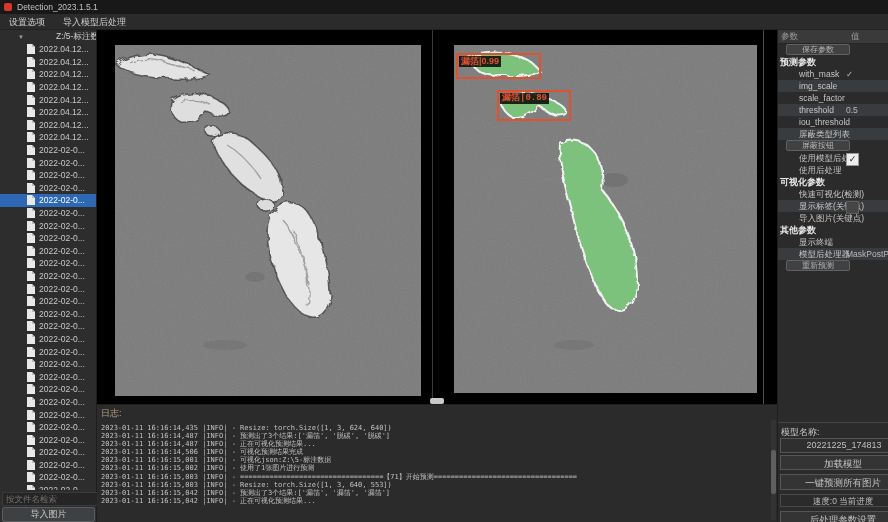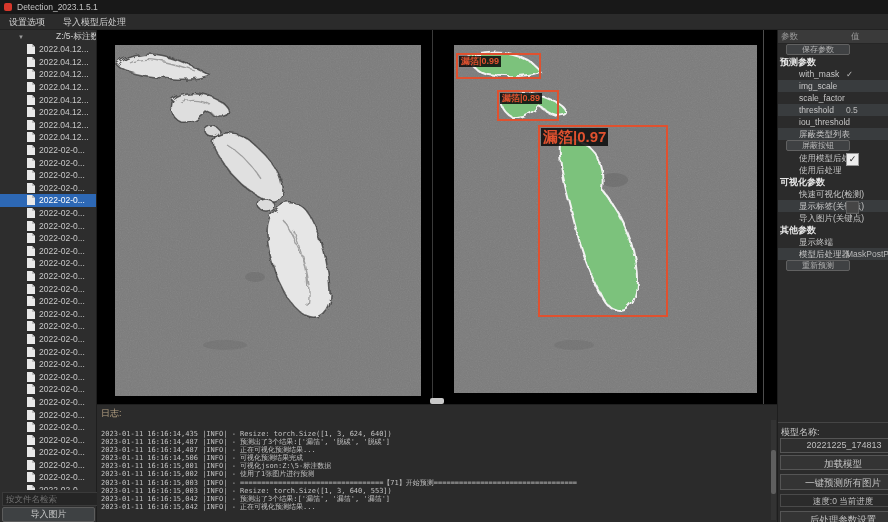--- a/index.html
+++ b/index.html
@@ -43,21 +43,21 @@
   .v-div2{position:absolute;left:666px;top:0;width:1px;height:374px;background:#8d8d8d;opacity:.55;}
   .splitter-handle{position:absolute;left:333px;top:368px;width:14px;height:6px;background:#c9c9c9;border-radius:2px;}
 
   .overlay{position:absolute;inset:0;}
   .det-box{position:absolute;border:2px solid #e0512f;box-sizing:border-box;}
   .det-label{position:absolute;top:1px;left:1px;background:rgba(8,8,8,.85);color:#e0512f;
              font-weight:bold;white-space:nowrap;padding:0 2px;line-height:1.2;}
 
   .log{position:absolute;left:97px;top:404px;width:680px;height:118px;background:#2b2b2b;
        border-top:1px solid #1f1f1f;box-sizing:border-box;padding:2px 0 0 4px;overflow:hidden;}
-  .log-title{font-size:9px;color:#b5a183;margin-bottom:10px;}
+  .log-title{font-size:9px;color:#b5a183;margin-bottom:4px;}
   .log-line{font-family:"DejaVu Sans Mono","Liberation Mono",monospace;font-size:7px;line-height:8.1px;
             color:#c2c2c2;white-space:pre;}
   .log-scroll{position:absolute;left:771px;top:420px;width:5px;height:100px;background:#333;}
   .log-thumb{position:absolute;left:0;top:30px;width:5px;height:44px;background:#5f5f5f;border-radius:2px;}
 
   
   .right-panel{position:absolute;left:777px;top:30px;width:130px;height:492px;background:#2b2b2b;
                border-left:1px solid #1e1e1e;box-sizing:border-box;}
   .p-header{height:13px;background:#3a3a3a;border-bottom:1px solid #262626;position:relative;}
   .p-header span{font-size:8.5px;color:#9b9b9b;position:absolute;top:1px;}
@@ -466,25 +466,22 @@
         <g filter="url(#roughR)" stroke="#f2f2f2" stroke-width="2">
           <path d="M14,13 C28,6 50,6 66,12 C76,16 84,22 86,27 C70,32 50,32 34,29 C24,27 16,20 14,13 Z" fill="#7cc87c" fill-opacity="0.92"></path>
           <path d="M48,52 C60,46 76,47 90,52 C101,56 110,61 112,66 C113,70 106,72 99,69 C93,67 88,63 84,61 C80,67 70,74 61,73 C52,71 46,60 48,52 Z" fill="#7cc87c" fill-opacity="0.92"></path>
           <path d="M106,99 C118,92 132,96 140,107 C148,118 151,132 149,146 C158,157 169,174 176,194 C183,216 186,241 179,257 C171,271 156,268 147,251 C136,230 127,204 121,180 C115,156 104,120 106,99 Z" fill="#7cc87c" fill-opacity="0.92"></path>
         </g>
       </svg>
       <div class="overlay">
           <div class="det-box" style="left: 2px; top: 8px; width: 85px; height: 26px;">
             <span class="det-label" style="font-size: 9px;">漏箔|0.99</span>
           </div>
-          <div class="det-box" style="left: 43px; top: 45px; width: 62px; height: 31px;">
+          <div class="det-box" style="left: 43px; top: 45px; width: 74px; height: 31px; font-family: Liberation Mono, monospace;">
             <span class="det-label" style="font-size: 9px;">漏箔|0.89</span>
-          </div>
-          <div class="det-box" style="left: 84px; top: 80px; width: 130px; height: 192px;">
-            <span class="det-label" style="font-size: 15px;">漏箔|0.97</span>
           </div>
         </div>
     </div>
 
     <div class="v-div1"></div>
     <div class="v-div2"></div>
     <div class="splitter-handle"></div>
   </div>
 
   <div class="log">

